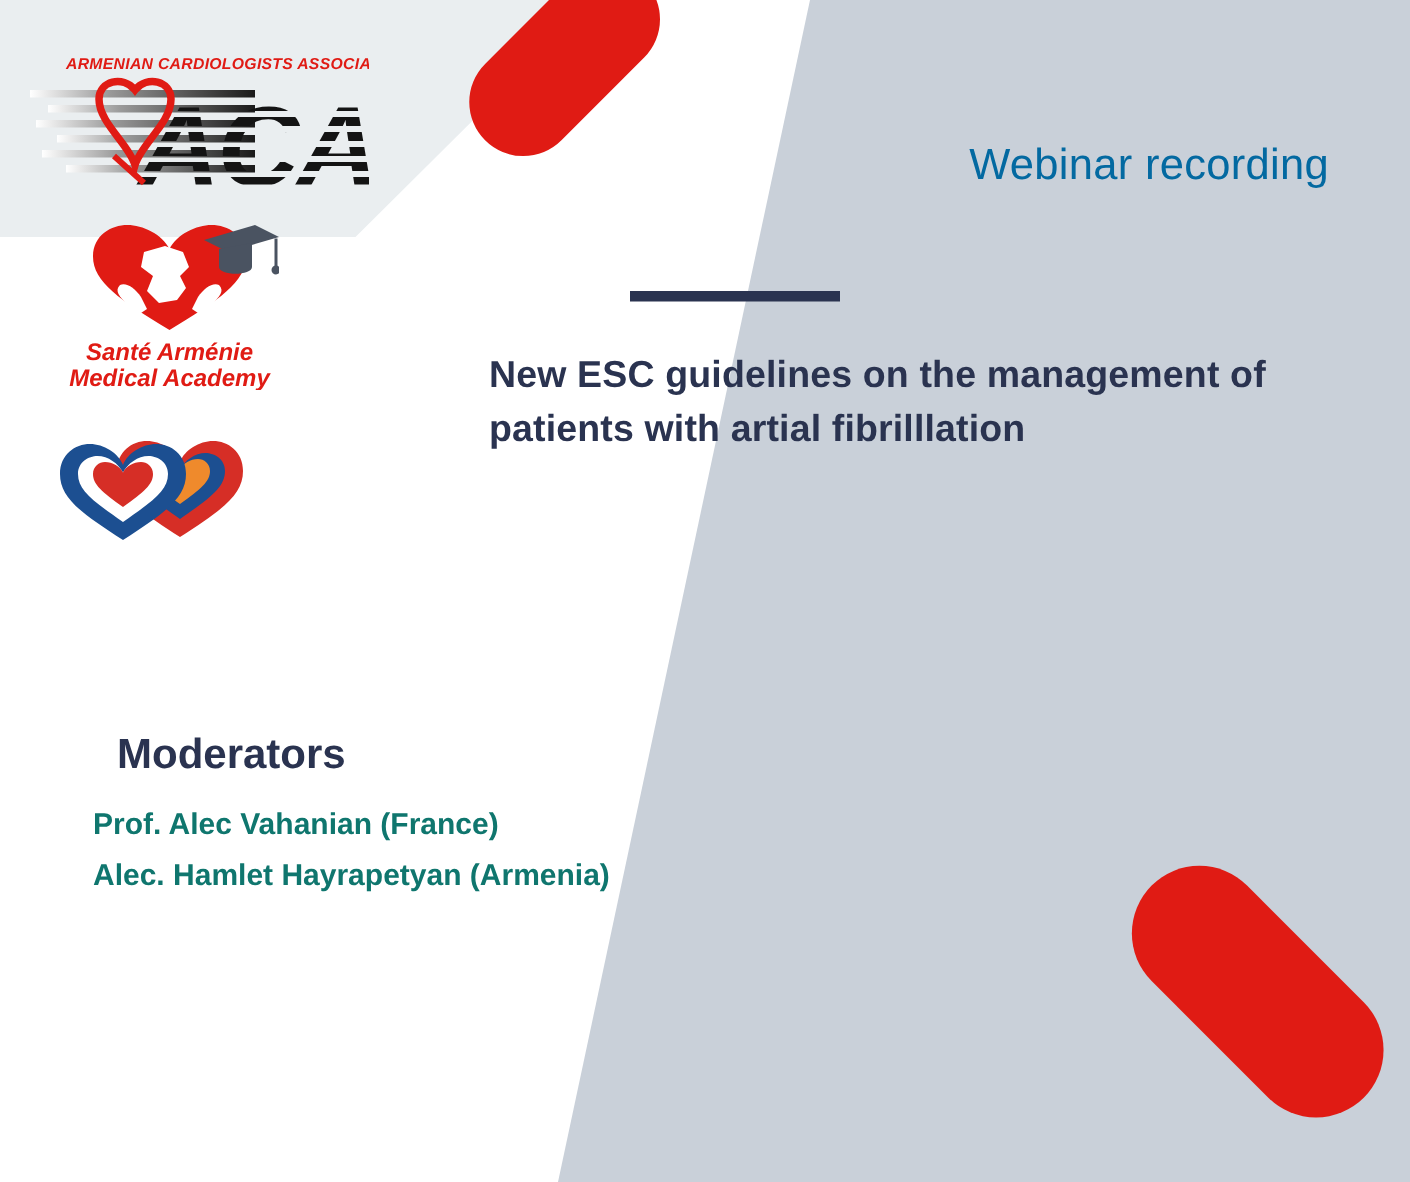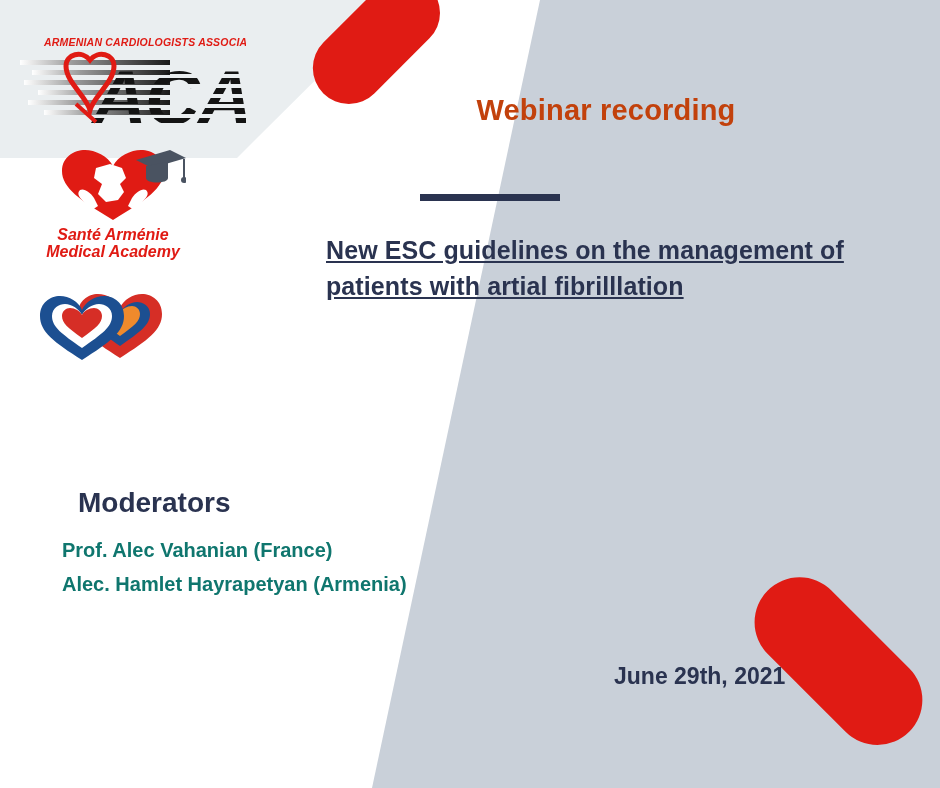--- a/index.html
+++ b/index.html
@@ -38,45 +38,44 @@
   .logo-aca   { left: 18px;  top: 30px;  width: 228px; height: 100px; }
   .logo-sante { left: 40px;  top: 144px; width: 146px; height: 116px; }
   .logo-heart { left: 34px;  top: 276px; width: 132px; height: 86px;  }
 
   
   .webinar-title {
     position: absolute;
     left: 326px;
     top: 94px;
     width: 560px;
-    text-align: center;
+    text-align: right;
     font-size: 29px;
-    font-weight: bold;
-    color: #c2410c;
+    font-weight: normal;
+    color: #0369a1;
     letter-spacing: 0.2px;
   }
   .divider {
     position: absolute;
     left: 420px;
     top: 194px;
     width: 140px;
     height: 7px;
     background: #2a3350;
   }
   .talk-title {
     position: absolute;
     left: 326px;
     top: 233px;
     width: 540px;
     font-size: 25px;
     font-weight: bold;
     line-height: 1.42;
     color: #2a3350;
     letter-spacing: 0.1px;
-    text-decoration: underline;
   }
 
   
   .moderators-heading {
     position: absolute;
     left: 62px;
     top: 487px;
     font-size: 28px;
     font-weight: bold;
     color: #2a3350;
@@ -236,15 +235,14 @@
 
   <div class="talk-title">New ESC guidelines on the management of patients with artial fibrilllation</div>
 
   <div class="moderators-heading">Moderators</div>
 
   <ul class="moderator-list">
     <li>Prof. Alec Vahanian (France)</li>
     <li>Alec. Hamlet Hayrapetyan (Armenia)</li>
   </ul>
 
-  <div class="event-date">June 29th, 2021</div>
 
 </div>
 
 </body></html>

